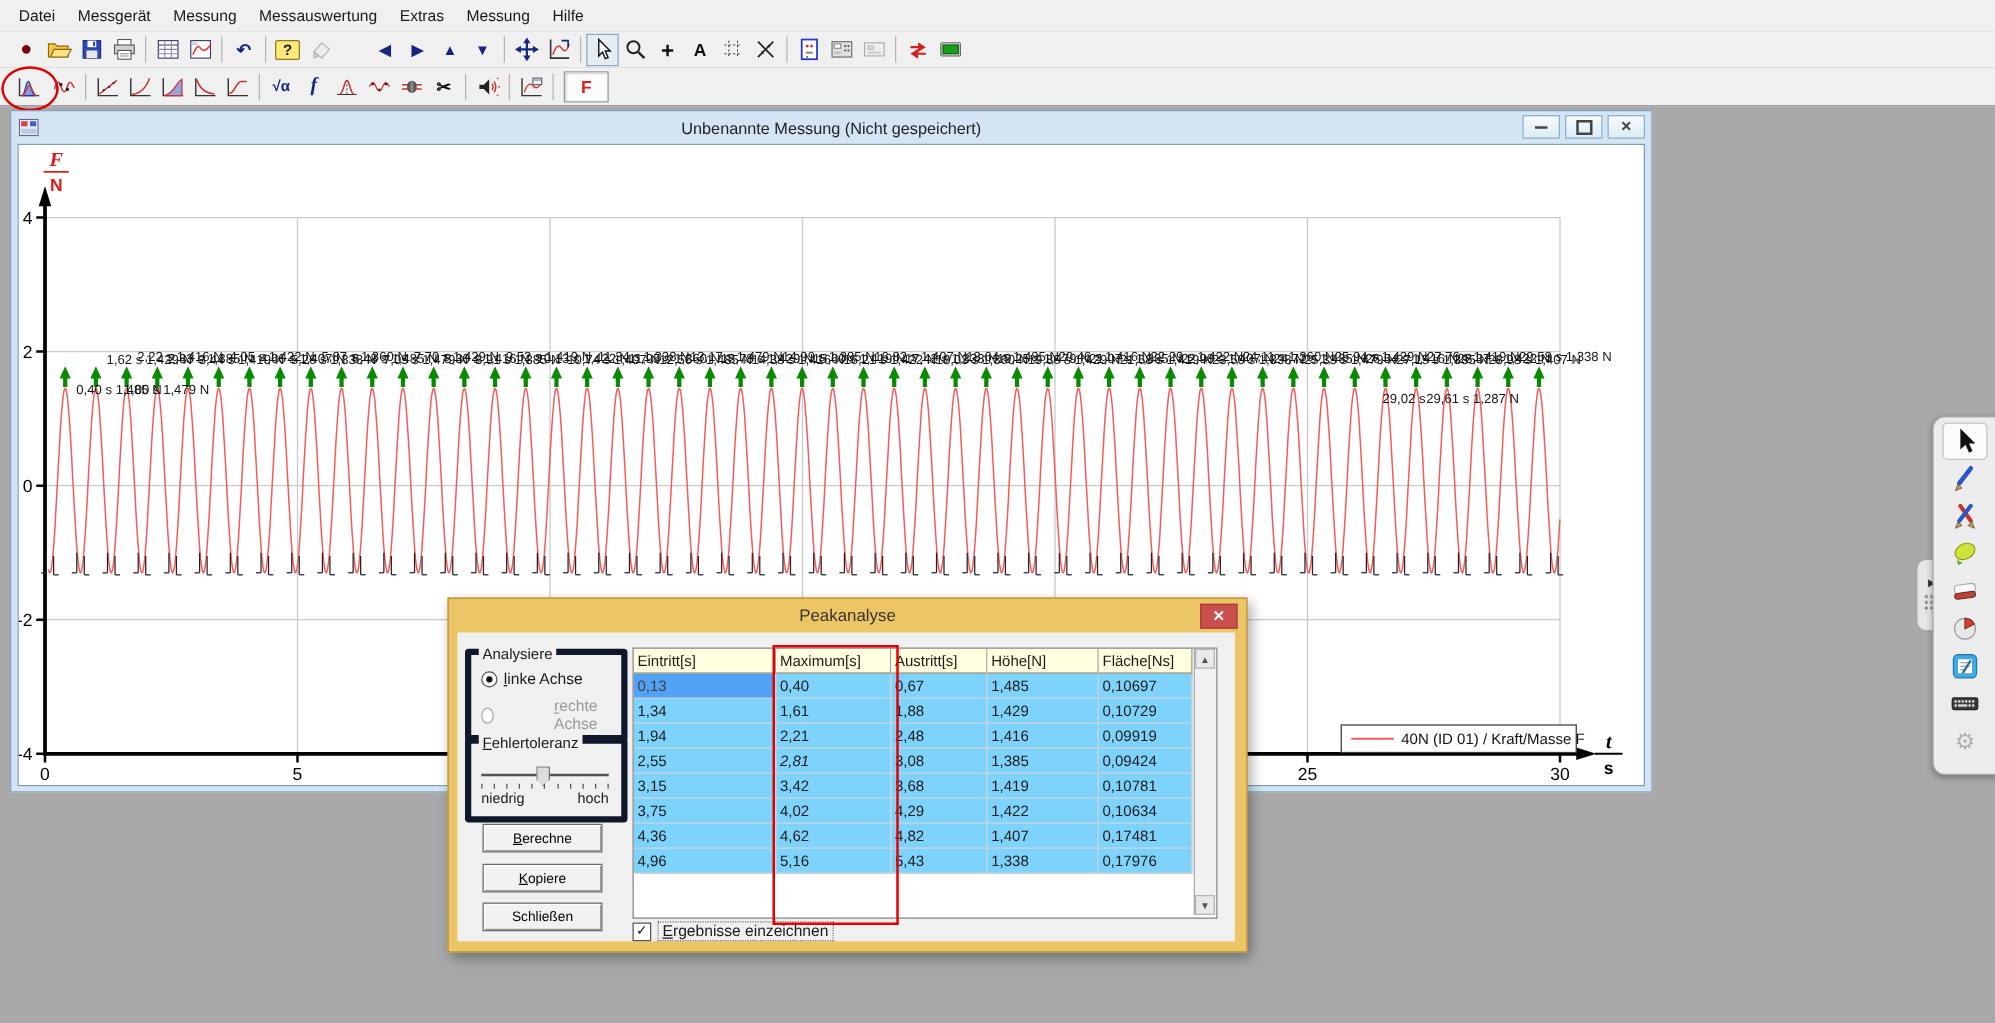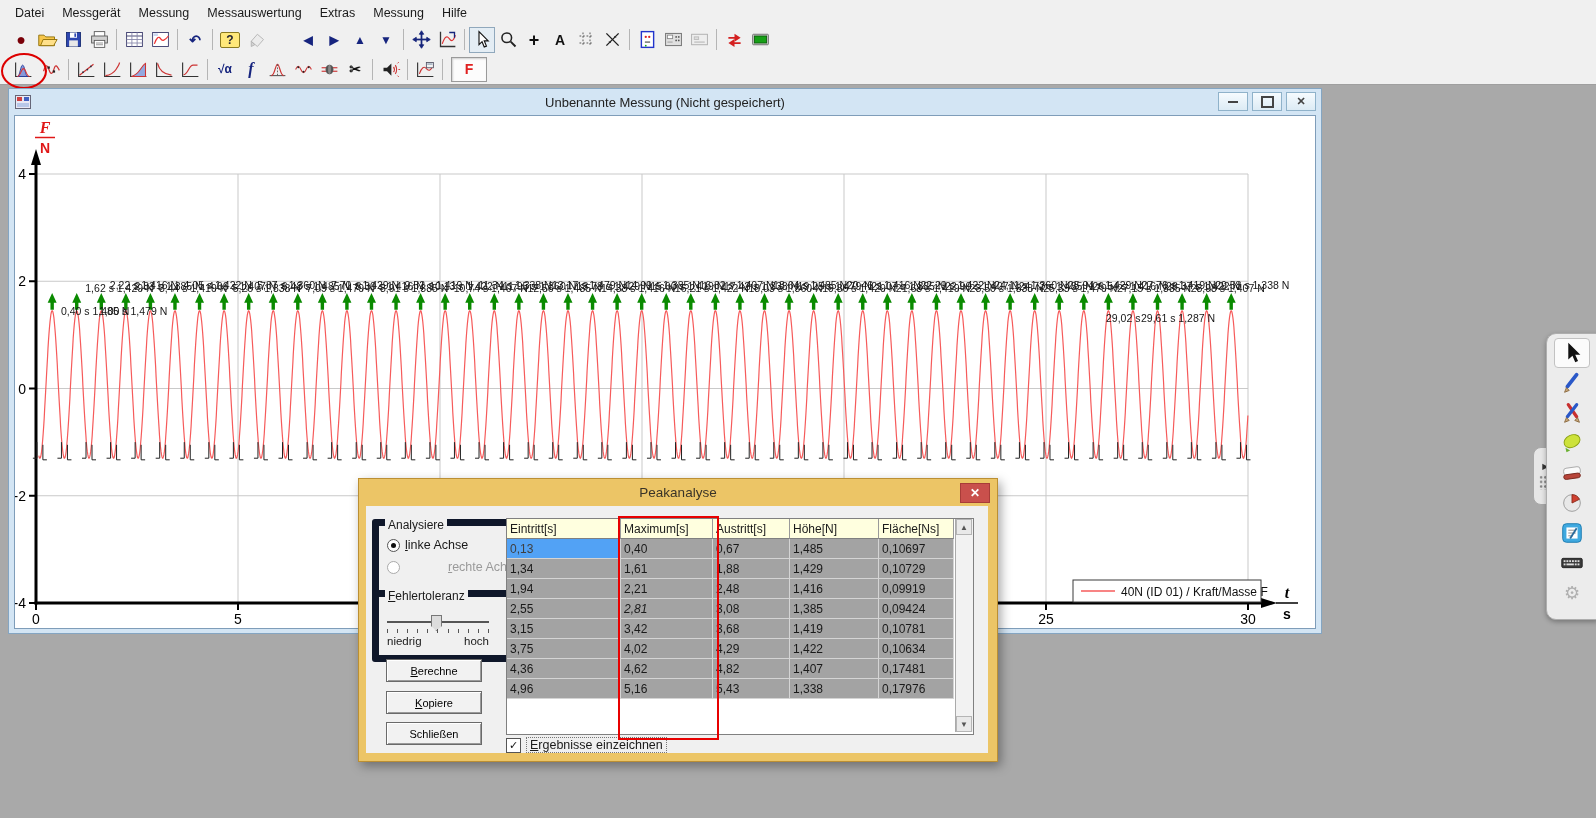--- a/index.html
+++ b/index.html
@@ -53,21 +53,21 @@
 
   
   #dlg{position:absolute;left:358px;top:478px;width:638px;height:282px;background:#ecc566;
     border:1px solid #bb8f33;box-shadow:3px 4px 10px rgba(0,0,0,.35);z-index:20;}
   #dlg-title{height:27px;display:flex;align-items:center;justify-content:center;
     font-size:13.5px;color:#3a3428;}
   #dlg-close{position:absolute;right:7px;top:4px;width:30px;height:20px;background:#c9504c;
     border:1px solid #a83c38;color:#fff;font-size:12px;font-weight:bold;
     display:flex;align-items:center;justify-content:center;padding:0;}
   #dlg-body{position:absolute;left:7px;top:27px;width:622px;height:247px;background:#f0f0f0;}
-  .gbox{position:absolute;border:7px solid #0f172a;border-radius:3px;padding-left:27px;}
+  .gbox{position:absolute;border:5px solid #0f172a;border-radius:3px;}
   .gbox .legend{position:absolute;top:-8px;left:6px;background:#f0f0f0;padding:0 3px;font-size:12px;}
   .radio-row{position:absolute;display:flex;align-items:center;gap:5px;font-size:12.5px;}
   .radio{width:11px;height:11px;border:1px solid #555;border-radius:50%;background:#fff;
     display:flex;align-items:center;justify-content:center;}
   .radio .dot{width:5px;height:5px;border-radius:50%;background:#111;}
   .disabled{color:#9a9a9a;gap:48px;}
   .radio.disabled-r{border-color:#aaa;}
   .slider-track{position:absolute;left:8px;top:24px;width:102px;height:2px;background:#555;}
   .slider-thumb{position:absolute;top:-6px;width:9px;height:14px;background:#dcdcdc;border:1px solid #777;
     clip-path:polygon(0 0,100% 0,100% 68%,50% 100%,0 68%);}
@@ -82,21 +82,21 @@
 
   
   #tbl{position:absolute;left:140px;top:12px;width:466px;height:215px;background:#fff;
     border:1px solid #808080;overflow:hidden;}
   #tbl-head{display:flex;height:20px;}
   .th{background:#ffffdf;border-right:1px solid #9a9a9a;border-bottom:1px solid #808080;
     font-size:12px;padding:2.5px 3px;white-space:nowrap;overflow:hidden;box-sizing:border-box;}
   #tbl-body{height:195px;overflow:hidden;}
   .tr{display:flex;height:20px;}
   .td{border-right:1px solid #d4d4d4;border-bottom:1px solid #d4d4d4;font-size:12px;
-    padding:2.5px 3px;white-space:nowrap;overflow:hidden;box-sizing:border-box;background:#a3a3a3;}
+    padding:2.5px 3px;white-space:nowrap;overflow:hidden;box-sizing:border-box;background:#7dd3fc;}
   .td.sel{background:#52a2f5;color:#404040;}
   #tbl-scroll{position:absolute;right:0;top:0;width:17px;height:213px;background:#f2f2f2;
     border-left:1px solid #aaa;}
   .sarr{position:absolute;left:0;width:16px;height:16px;background:#e9e9e9;border:1px solid #b5b5b5;
     display:flex;align-items:center;justify-content:center;font-size:8px;color:#555;padding:0;box-sizing:border-box;}
   #red-col-annot{position:absolute;left:252px;top:10px;width:97px;height:220px;
     border:2px solid #e80000;pointer-events:none;z-index:5;}
   #cbx-row{position:absolute;left:140px;top:231px;display:flex;align-items:center;gap:5px;}
   #cbx{width:13px;height:13px;background:#fff;border:1px solid #555;display:flex;
     align-items:center;justify-content:center;font-size:11px;color:#111;line-height:1;}

